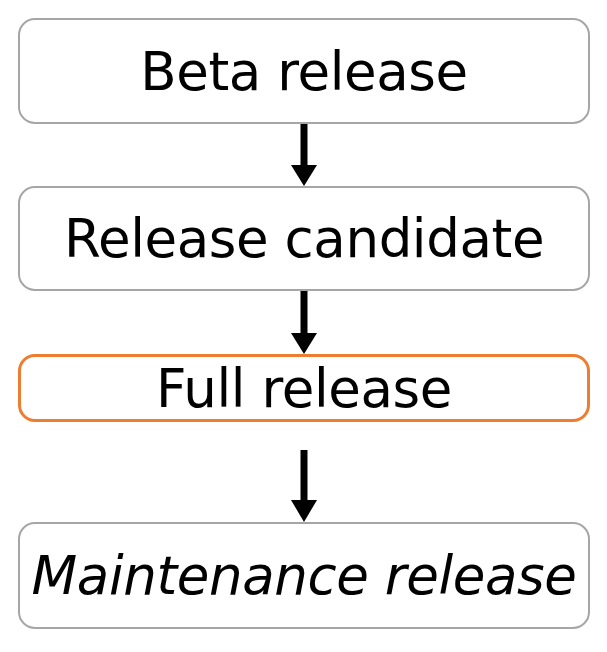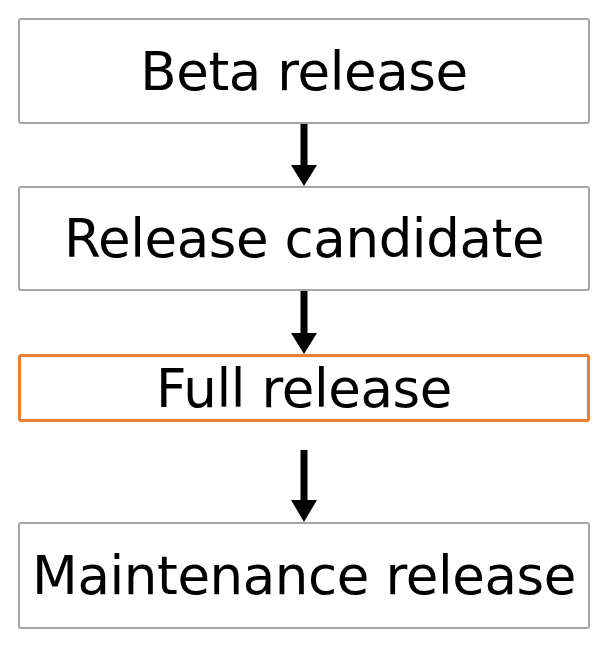--- a/index.html
+++ b/index.html
@@ -19,21 +19,21 @@
     background: #ffffff;
     overflow: hidden;
   }
 
   .node {
     position: absolute;
     left: 18px;
     width: 572px;
     box-sizing: border-box;
     background: #ffffff;
-    border-radius: 3px;
+    border-radius: 17px;
     display: flex;
     align-items: center;
     justify-content: center;
   }
 
   .node.gray {
     border: 2.6px solid #a6a6a6;
   }
 
   .node.accent {
@@ -48,21 +48,21 @@
     color: #000000;
     letter-spacing: -0.4px;
     white-space: nowrap;
     text-align: center;
   }
 
   
   #node-beta-release        { top: 18px;  height: 106px; }
   #node-release-candidate   { top: 186px; height: 105px; }
   #node-full-release        { top: 354px; height: 68px;  }
-  #node-maintenance-release { top: 522px; height: 107px; }
+  #node-maintenance-release { top: 522px; height: 107px; font-style: italic; }
 
   
   .connector {
     position: absolute;
     left: 291px;
     width: 26px;
   }
   #connector-1 { top: 124px; height: 62px; }
   #connector-2 { top: 291px; height: 63px; }
   #connector-3 { top: 450px; height: 72px; }

